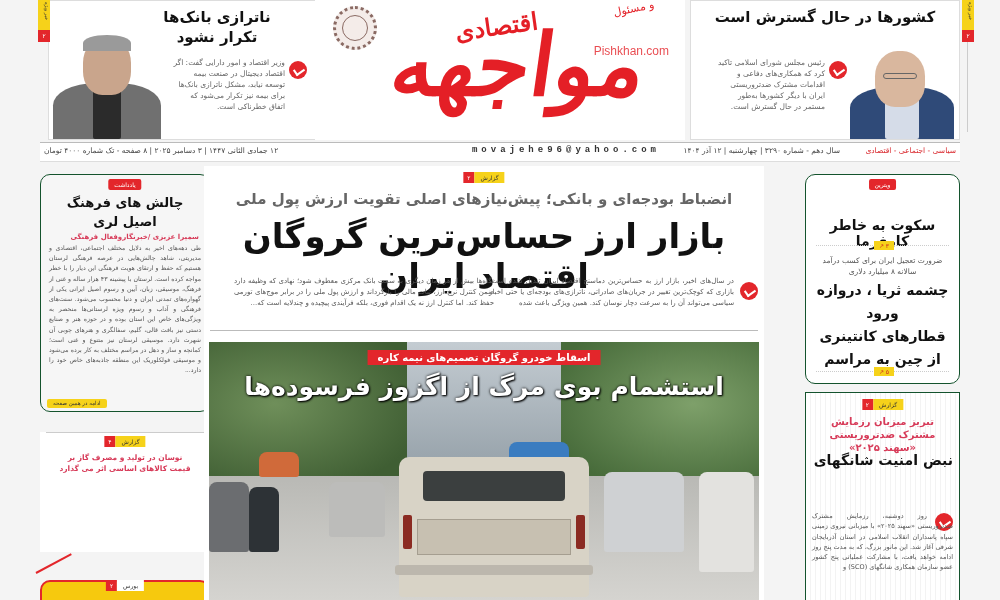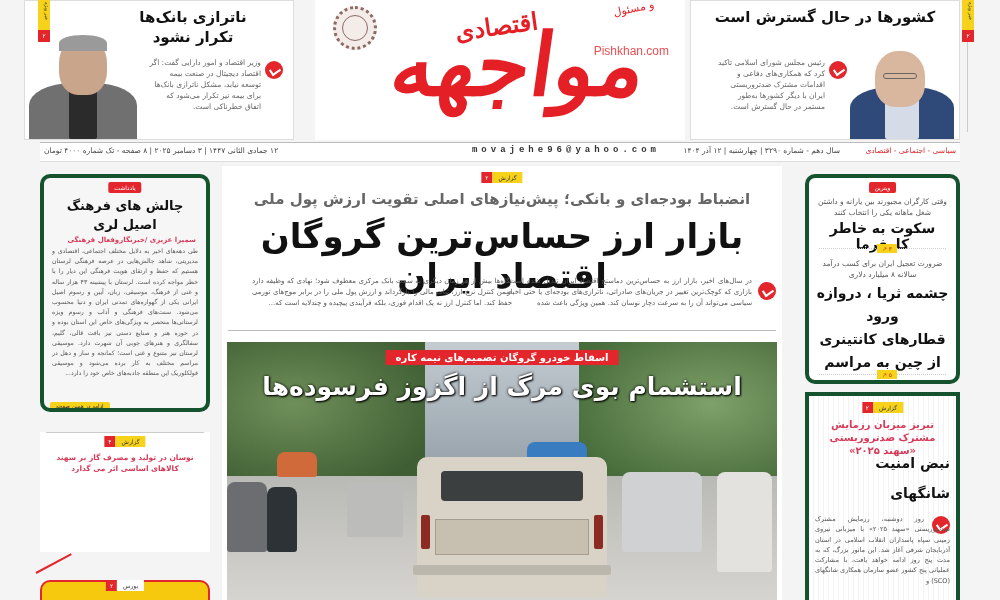--- a/index.html
+++ b/index.html
@@ -4,21 +4,21 @@
 <style>
   * { box-sizing: border-box; margin: 0; padding: 0; }
   html, body { width: 1000px; height: 600px; overflow: hidden; background: #f4f4f4; }
   body { font-family: "DejaVu Sans", sans-serif; color: #111; position: relative; }
 
   .abs { position: absolute; }
 
   
   .top-box { position: absolute; top: 0; height: 140px; background: #fff; border: 1px solid #ddd; overflow: hidden; }
   .top-right { right: 40px; width: 270px; }
-  .top-left { left: 24px; width: 270px; text-decoration: underline; }
+  .top-left { left: 48px; width: 270px; text-decoration: underline; }
   .top-title { position: absolute; font-weight: bold; font-size: 15px; line-height: 20px; text-align: center; color: #111; }
   .top-body { position: absolute; font-size: 7.5px; line-height: 11px; color: #666; text-align: right; }
   .red-dot { position: absolute; width: 18px; height: 18px; border-radius: 50%; background: #e3262b; }
   .red-dot::after { content: ""; position: absolute; left: 5px; top: 6px; width: 8px; height: 5px; border: 2px solid #fff; border-top: none; border-right: none; transform: rotate(-35deg); }
   .photo-man { position: absolute; bottom: 0; overflow: hidden; }
   .photo-man .head { position: absolute; border-radius: 45% 45% 40% 40%; background: #d9b79e; }
   .photo-man .suit { position: absolute; bottom: 0; border-radius: 40% 40% 0 0; }
 
   .side-flag { position: absolute; top: 0; width: 12px; height: 42px; background: #f6d21a; }
   .side-flag .flag-num { position: absolute; bottom: 0; left: 0; width: 12px; height: 12px; background: #e3262b; color: #fff; font-size: 6px; text-align: center; line-height: 12px; }
@@ -35,35 +35,35 @@
   .watermark { position: absolute; right: 16px; top: 44px; font-family: "Liberation Sans", sans-serif; font-size: 12px; color: rgba(228,31,38,0.8); direction: ltr; }
 
   
   .info-strip { position: absolute; left: 40px; right: 40px; top: 142px; height: 20px; background: #fff; border-top: 1px solid #bbb; border-bottom: 1px solid #ddd; }
   .info-strip span { position: absolute; top: 3px; font-size: 7.5px; white-space: nowrap; }
   .info-site { font-family: "Liberation Mono", monospace; font-weight: bold; font-size: 9px !important; letter-spacing: 4px; color: #333; direction: ltr; top: 2px !important; }
   .info-red { color: #d9262b; }
   .info-gray { color: #444; }
 
   
-  .card { position: absolute; background: #fff; border: 4px solid #14532d; border-radius: 10px; overflow: hidden; }
+  .card { position: absolute; background: #fff; border: 1px solid #14532d; border-radius: 10px; overflow: hidden; }
   .tag { position: absolute; height: 11px; display: flex; direction: ltr; font-size: 6px; line-height: 11px; }
   .tag .t-num { background: #e3262b; color: #fff; padding: 0 4px; }
   .tag .t-label { background: #f6d21a; color: #333; padding: 0 6px; }
   .tag-red { background: #e3262b; color: #fff; padding: 0 6px; border-radius: 2px; }
   .kicker { position: absolute; font-size: 7.5px; line-height: 11px; color: #555; text-align: center; }
   .card-title { position: absolute; font-weight: bold; color: #111; text-align: center; }
   .pager { position: absolute; height: 9px; width: 20px; background: #f6d21a; color: #c22; font-size: 6px; text-align: center; line-height: 9px; }
   .dashed { position: absolute; height: 1px; border-top: 1px dotted #ccc; }
 
   .body-text { position: absolute; font-size: 6.5px; line-height: 10.3px; color: #555; text-align: justify; }
   .red-kicker { position: absolute; color: #d73a58; font-weight: bold; text-align: center; }
 
   
-  .center { position: absolute; left: 222px; width: 560px; top: 166px; height: 434px; background: #fff; }
+  .center { position: absolute; left: 204px; width: 560px; top: 166px; height: 434px; background: #fff; }
   .hero { position: absolute; left: 5px; right: 5px; top: 176px; bottom: 0; overflow: hidden; background: #8aa37a; }
   .hero-bg-l { position: absolute; left: 0; top: 0; width: 40%; height: 60%; background: radial-gradient(ellipse at 30% 40%, #6f8f5a, #3f5e33 70%); }
   .hero-bg-r { position: absolute; right: 0; top: 0; width: 40%; height: 60%; background: radial-gradient(ellipse at 70% 40%, #7ea06a, #476b3a 70%); }
   .hero-bg-c { position: absolute; left: 36%; top: 0; width: 28%; height: 45%; background: linear-gradient(#c4ccd2, #9aa5ad); }
   .hero-road { position: absolute; left: 0; right: 0; top: 52%; bottom: 0; background: linear-gradient(#b9b9b5, #d5d4d0); }
   .car { position: absolute; border-radius: 8px 8px 3px 3px; }
   .truck { position: absolute; left: 190px; top: 115px; width: 190px; height: 140px; background: #d8d3c6; border-radius: 10px 10px 4px 4px; }
   .truck .window { position: absolute; left: 24px; right: 24px; top: 14px; height: 30px; background: #3b3f3f; border-radius: 4px; }
   .truck .tailgate { position: absolute; left: 18px; right: 18px; top: 62px; height: 36px; background: #c7c0b1; border: 1px solid #a59e90; }
   .truck .light-l, .truck .light-r { position: absolute; top: 58px; width: 9px; height: 34px; background: #8b2b22; border-radius: 2px; }
@@ -132,21 +132,20 @@
   <span class="info-gray" style="right:120px;">سال دهم - شماره ۳۲۹۰ | چهارشنبه | ۱۲ آذر ۱۴۰۴</span>
   <span class="info-site" style="right:300px;">movajehe96@yahoo.com</span>
   <span class="info-site" style="left:285px;margin-top:32px;">www.movajehe.ir</span>
   <span class="info-gray" style="left:4px;">۱۲ جمادی الثانی ۱۴۴۷ | ۳ دسامبر ۲۰۲۵ | ۸ صفحه - تک شماره ۴۰۰۰ تومان</span>
 </div>
 
 <div class="card" style="right:40px; top:174px; width:155px; height:210px;">
   <div class="tag" style="left:50%; transform:translateX(-50%); top:4px;">
     <span class="tag-red">ویترین</span>
   </div>
-  <div class="kicker" style="left:8px; right:8px; top:18px;">وقتی کارگران مجبورند بین یارانه و داشتن شغل ماهانه یکی را انتخاب کنند</div>
   <div class="card-title" style="left:4px; right:4px; top:42px; font-size:14px;">سکوت به خاطر کارفرما</div>
   <div class="dashed" style="left:10px; right:10px; top:70px;"></div>
   <div class="pager" style="left:68px; top:66px;">۳ ↗</div>
   <div class="kicker" style="left:8px; right:8px; top:80px;">ضرورت تعجیل ایران برای کسب درآمد سالانه ۸ میلیارد دلاری</div>
   <div class="card-title" style="left:2px; right:2px; top:104px; font-size:14px; line-height:23px;">
     <div>چشمه ثریا ، دروازه ورود</div>
     <div>قطارهای کانتینری</div>
     <div>از چین به مراسم</div>
   </div>
   <div class="dashed" style="left:10px; right:10px; top:196px;"></div>
@@ -178,21 +177,21 @@
   <div class="body-text" style="left:8px; right:8px; top:68px; font-size:6.2px; line-height:10.2px;">طی دهه‌های اخیر به دلایل مختلف اجتماعی، اقتصادی و مدیریتی، شاهد چالش‌هایی در عرصه فرهنگی لرستان هستیم که حفظ و ارتقای هویت فرهنگی این دیار را با خطر مواجه کرده است. لرستان با پیشینه ۴۳ هزار ساله و غنی از فرهنگ، موسیقی، زبان، آیین و رسوم اصیل ایرانی یکی از گهواره‌های تمدنی ایران و دنیا محسوب می‌شود. سنت‌های فرهنگی و آداب و رسوم ویژه لرستانی‌ها منحصر به ویژگی‌های خاص این استان بوده و در حوزه هنر و صنایع دستی نیز بافت قالی، گلیم، سفالگری و هنرهای چوبی آن شهرت دارد. موسیقی لرستان نیز متنوع و غنی است؛ کمانچه و ساز و دهل در مراسم مختلف به کار برده می‌شود و موسیقی فولکلوریک این منطقه جاذبه‌های خاص خود را دارد...</div>
   <div class="abs" style="left:6px; top:224px; height:9px; padding:0 6px; background:#f6d21a; border-radius:2px; font-size:5.5px; line-height:9px; color:#333;">ادامه در همین صفحه</div>
 </div>
 
 <div class="card" style="left:40px; top:432px; width:170px; height:120px; border-radius:0; border:none; background:#fff;">
   <div class="abs" style="left:6px; right:6px; top:0; height:1px; background:#ccc;"></div>
   <div class="tag" style="left:50%; transform:translateX(-50%); top:4px;">
     <span class="t-num">۴</span>
     <span class="t-label">گزارش</span>
   </div>
-  <div class="red-kicker" style="left:16px; right:16px; top:20px; font-size:7.5px; line-height:11px;">نوسان در تولید و مصرف گاز بر سهند کالاهای اساسی اثر می گذارد</div>
+  <div class="red-kicker" style="left:16px; right:16px; top:20px; font-size:7.5px; line-height:11px;">نوسان در تولید و مصرف گاز بر قیمت کالاهای اساسی اثر می گذارد</div>
 </div>
 
 <div class="arrow-up"></div>
 <div class="yellow-box">
   <div class="tag" style="left:50%; transform:translateX(-50%); top:-2px;">
     <span class="t-num">۲</span>
     <span class="t-label" style="background:#fff;">بورس</span>
   </div>
 </div>
 

